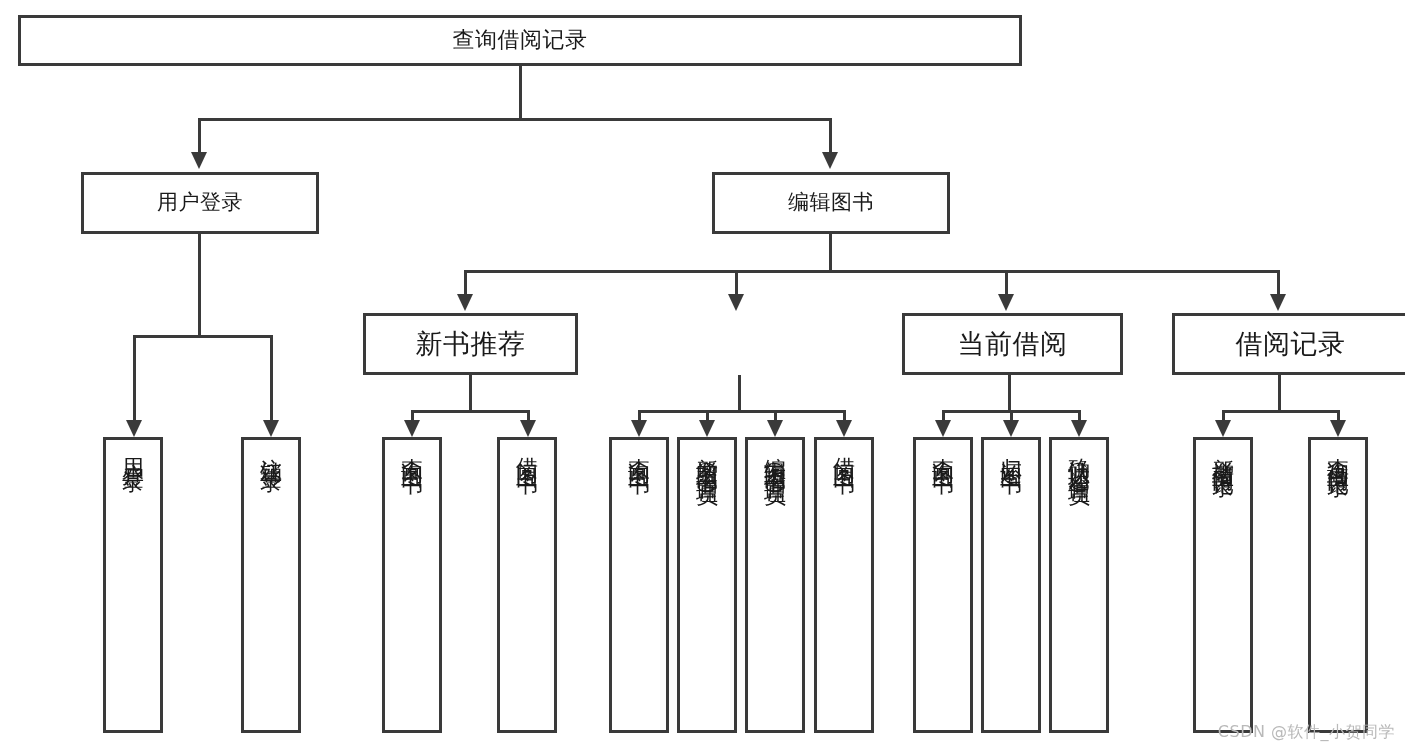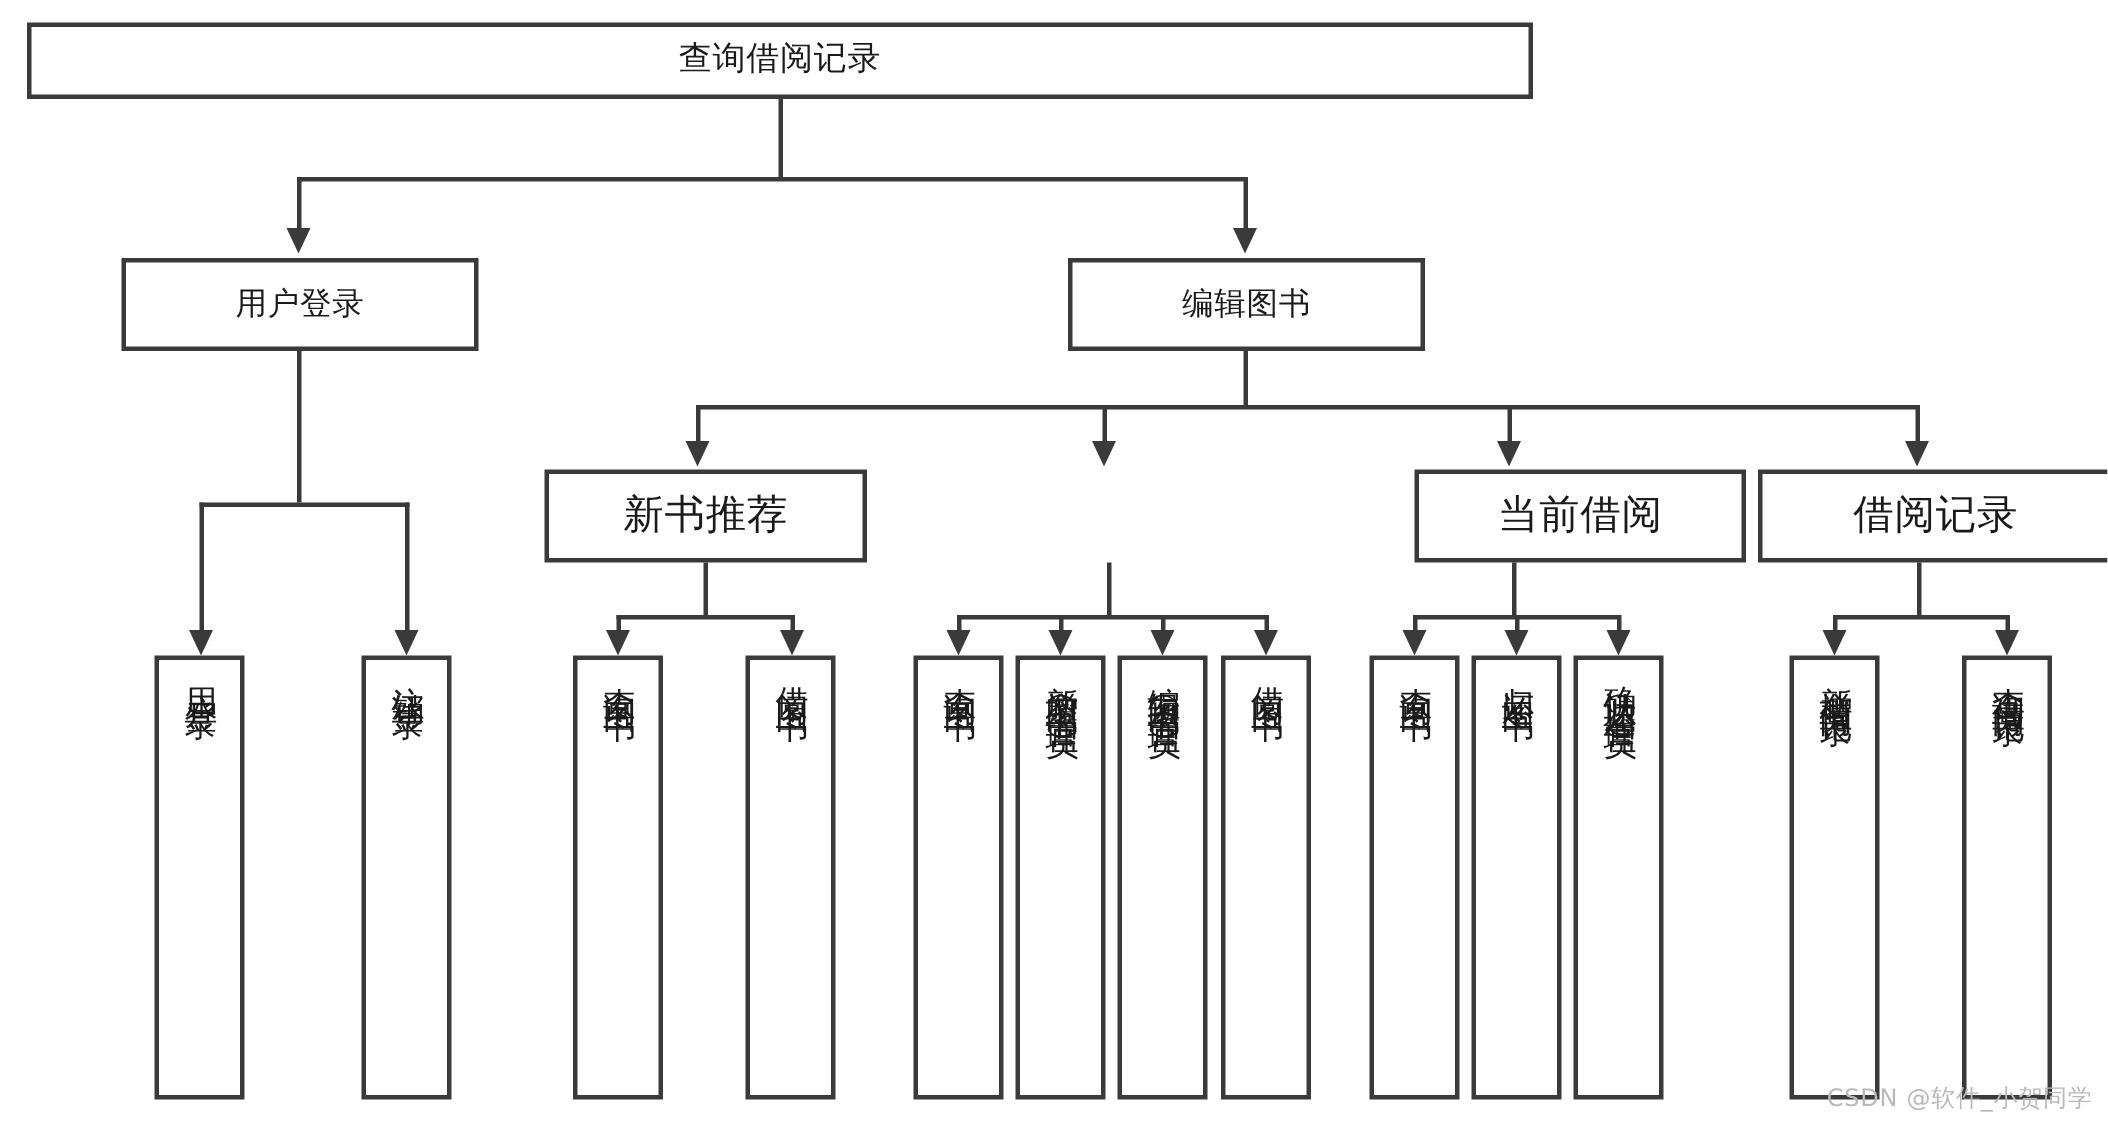--- a/index.html
+++ b/index.html
@@ -149,21 +149,21 @@
   <div class="vline" style="left:735px; top:270px; height:24px;"></div>
   <div class="arrow" style="left:728px; top:294px;"></div>
   <div class="vline" style="left:1005px; top:270px; height:24px;"></div>
   <div class="arrow" style="left:998px; top:294px;"></div>
   <div class="vline" style="left:1277px; top:270px; height:24px;"></div>
   <div class="arrow" style="left:1270px; top:294px;"></div>
 
   <div class="node lvl3" style="left:363px; width:215px;">
     <span class="label">新书推荐</span>
   </div>
-  <div class="node lvl3" style="left:902px; width:221px;margin-left:41px;">
+  <div class="node lvl3" style="left:902px; width:221px;">
     <span class="label">当前借阅</span>
   </div>
   <div class="node lvl3" style="left:1172px; width:237px;">
     <span class="label">借阅记录</span>
   </div>
 
   <div class="vline" style="left:469px; top:375px; height:35px;"></div>
   <div class="hline" style="left:411px; top:410px; width:119px;"></div>
   <div class="vline" style="left:411px; top:410px; height:10px;"></div>
   <div class="arrow" style="left:404px; top:420px;"></div>

